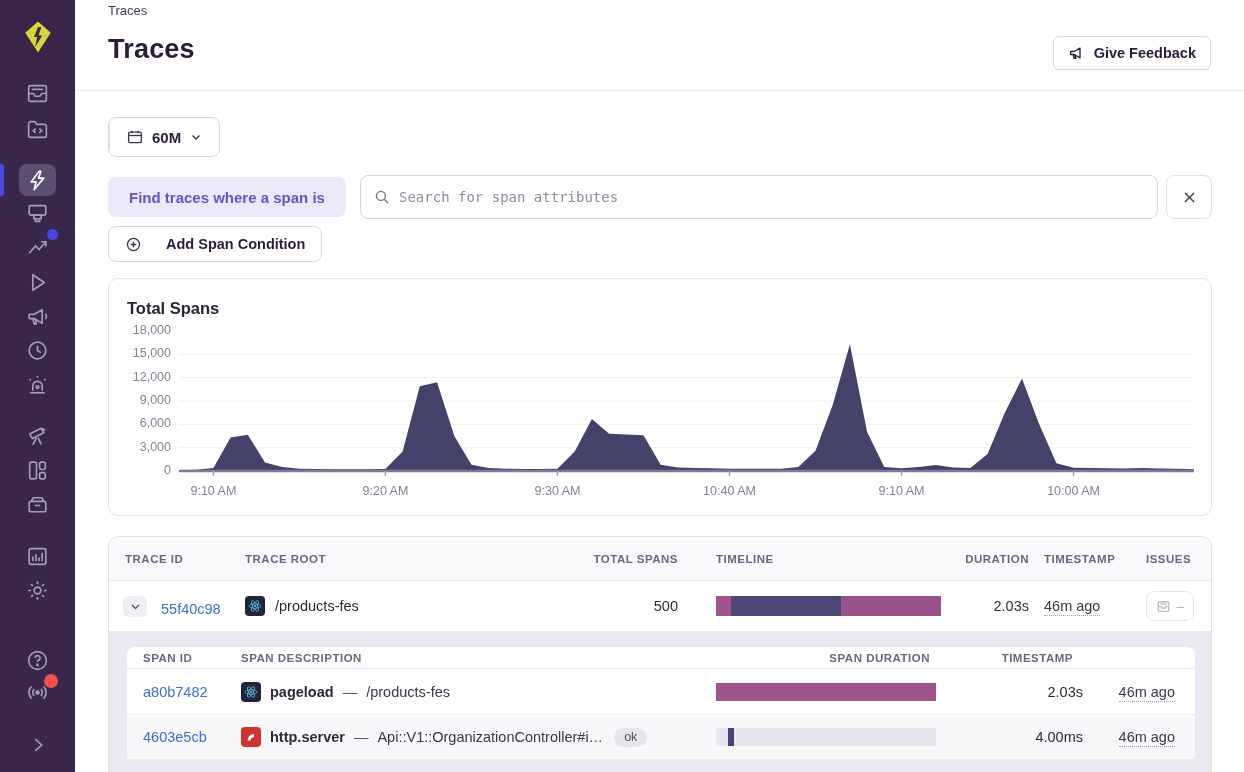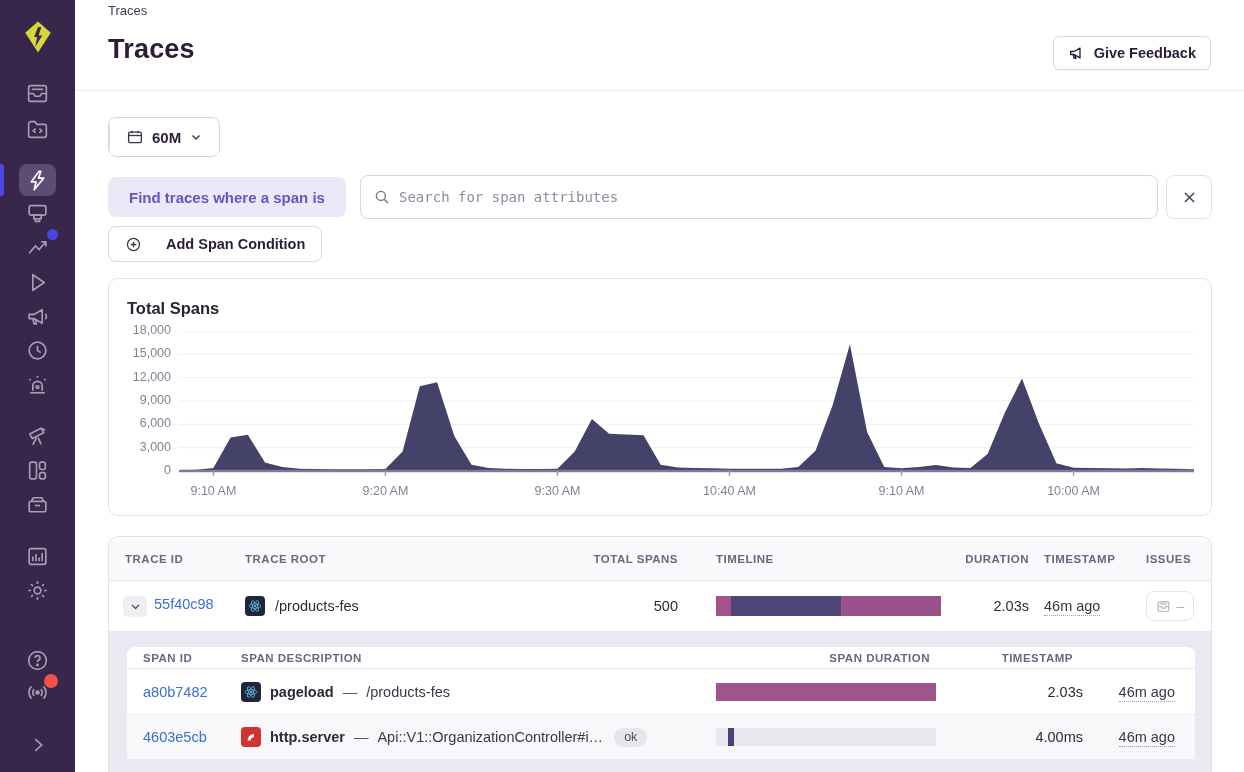--- a/index.html
+++ b/index.html
@@ -49,21 +49,21 @@
   .x-label { position:absolute; top:153px; width:90px; text-align:center; font-size:12.5px; color:#877e95; }
 
   
   .trace-panel { position:absolute; left:108px; top:536px; width:1104px; height:300px; border:1px solid #e4e1e9; border-radius:10px; background:#fff; overflow:hidden; }
   .t-head { display:grid; grid-template-columns:136px 288px 145px 270px 96px 102px 67px; height:44px; align-items:center; background:#faf9fc; border-bottom:1px solid #e8e5ec; font-size:11.5px; font-weight:bold; letter-spacing:.5px; color:#6e6480; text-transform:uppercase; }
   .t-head > div:nth-child(1){ padding-left:16px; }
   .t-head > div:nth-child(3){ text-align:right; }
   .t-head > div:nth-child(4){ padding-left:38px; }
   .t-head > div:nth-child(5){ text-align:right; padding-right:15px; }
   .t-row { display:grid; grid-template-columns:136px 288px 145px 270px 96px 102px 67px; height:50px; align-items:center; font-size:14.5px; color:#2f2936; background:#fff; }
-  .cell-id { padding-left:14px; display:flex; align-items:flex-start; gap:7px; }
+  .cell-id { padding-left:14px; display:flex; align-items:flex-end; gap:14px; }
   .chev-btn { width:24px; height:21px; background:#f0eef3; border:none; border-radius:5px; display:flex; align-items:center; justify-content:center; color:#564b63; cursor:pointer; }
   .link { color:#3c6fd6; text-decoration:none; cursor:pointer; }
   .cell-root { display:flex; align-items:center; gap:10px; }
   .proj-icon { width:20px; height:20px; border-radius:4px; flex:none; display:flex; align-items:center; justify-content:center; }
   .proj-react { background:#21243a; }
   .proj-ruby { background:#cf3430; }
   .cell-right { text-align:right; }
   .cell-dur { text-align:right; padding-right:15px; }
   .timeline-cell { padding-left:38px; }
   .bar { position:relative; width:225px; height:20px; overflow:hidden; }

